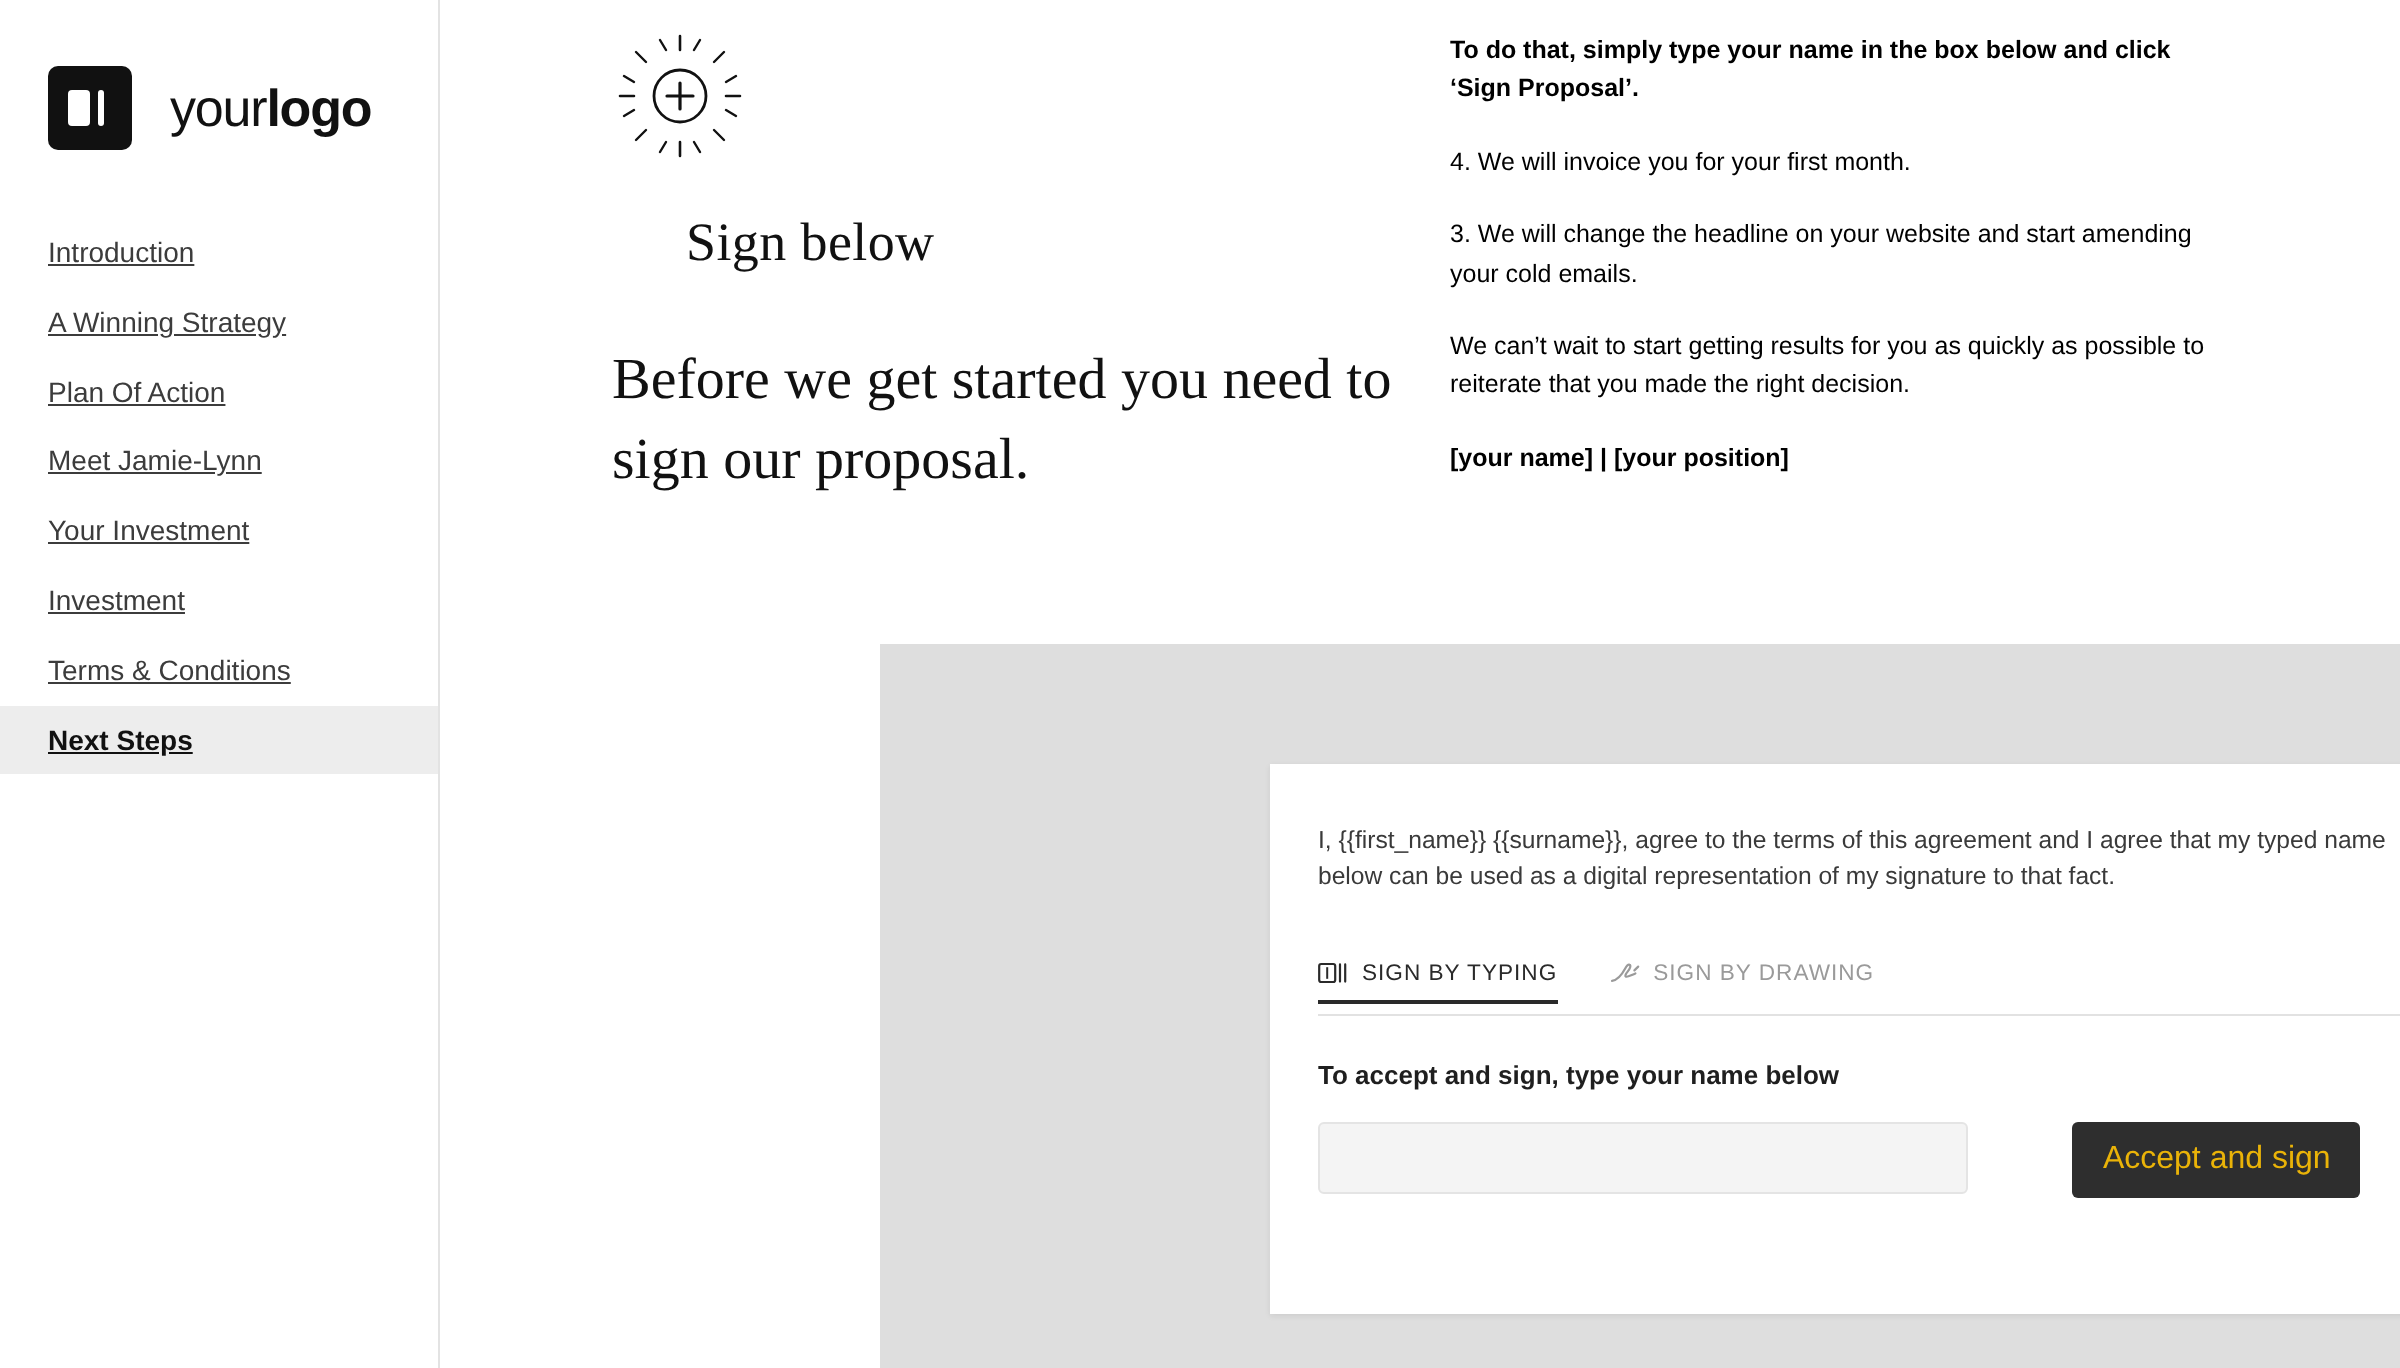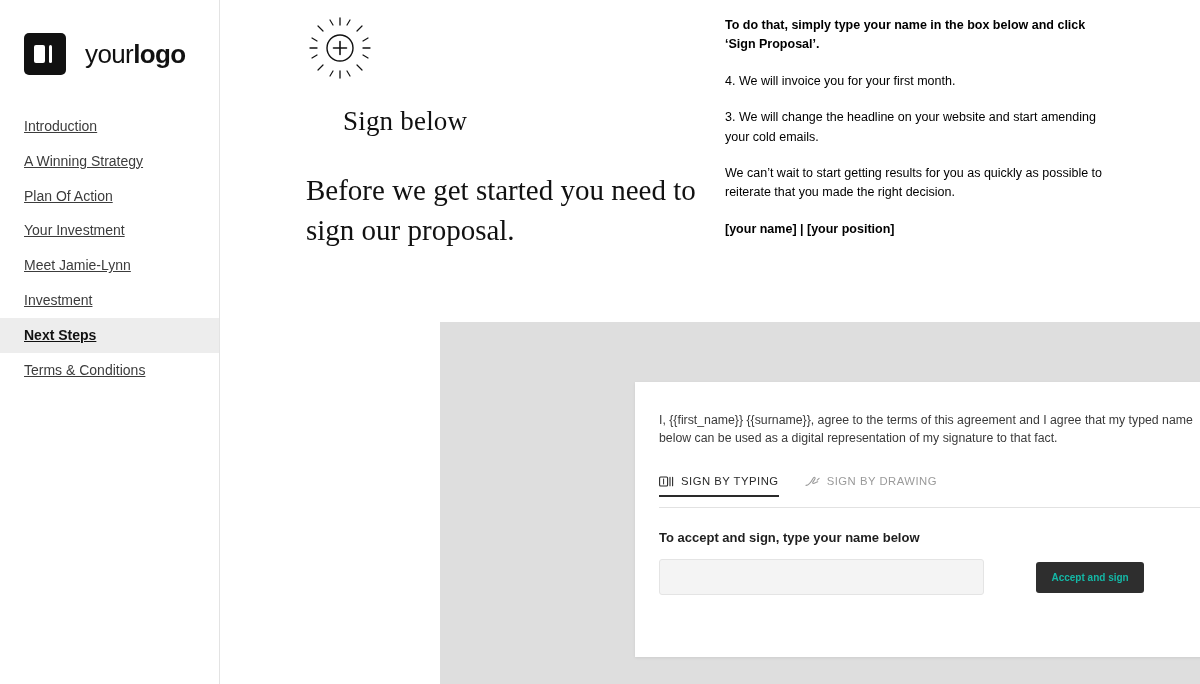--- a/index.html
+++ b/index.html
@@ -147,21 +147,21 @@
     padding: 29px 24px 0 24px;
     font-size: 12.3px;
     line-height: 1.5;
     color: #3a3a3a;
   }
   .tabs {
     margin: 27px 24px 0 24px;
     border-bottom: 1px solid #e2e2e2;
     display: flex;
     gap: 26px;
-    align-items: flex-start;
+    align-items: center;
     height: 33px;
   }
   .tab {
     display: flex;
     align-items: center;
     gap: 7px;
     font-size: 11.3px;
     letter-spacing: 0.5px;
     color: #9a9a9a;
     padding-bottom: 8px;
@@ -194,49 +194,49 @@
     border-radius: 3px;
     font-size: 13px;
     padding: 0 10px;
     color: #222;
     font-family: "Liberation Sans", sans-serif;
     outline: none;
   }
   .accept-btn {
     margin: 16px 24px 0 24px;
     background: #2e2e2e;
-    color: #14b8a6;
+    color: #eab308;
     border: none;
     border-radius: 3px;
-    font-size: 10px;
-    font-weight: 700;
+    font-size: 16px;
+    font-weight: 400;
     padding: 10px 15px;
     cursor: pointer;
     font-family: "Liberation Sans", sans-serif;
   }
 </style>
 </head>
 <body>
 
 <div class="page">
 
   <div class="sidebar">
     <div class="logo-wrap">
       <div class="logo-mark"></div>
       <div class="logo-text"><span>your</span><b>logo</b></div>
     </div>
     <nav class="nav">
       <div class="nav-item">Introduction</div>
       <div class="nav-item">A Winning Strategy</div>
       <div class="nav-item">Plan Of Action</div>
+      <div class="nav-item">Meet Jamie-Lynn</div>
       <div class="nav-item">Your Investment</div>
-      <div class="nav-item">Meet Jamie-Lynn</div>
       <div class="nav-item">Investment</div>
+      <div class="nav-item">Terms &amp; Conditions</div>
       <div class="nav-item active">Next Steps</div>
-      <div class="nav-item">Terms &amp; Conditions</div>
     </nav>
   </div>
 
   <div class="main">
 
     <div class="content-top">
 
       <svg class="glyph" viewBox="0 0 68 68">
         <circle cx="34" cy="34" r="13" fill="none" stroke="#111" stroke-width="1.4"></circle>
         <path d="M34 27.5v13M27.5 34h13" stroke="#111" stroke-width="1.6" stroke-linecap="round"></path>

